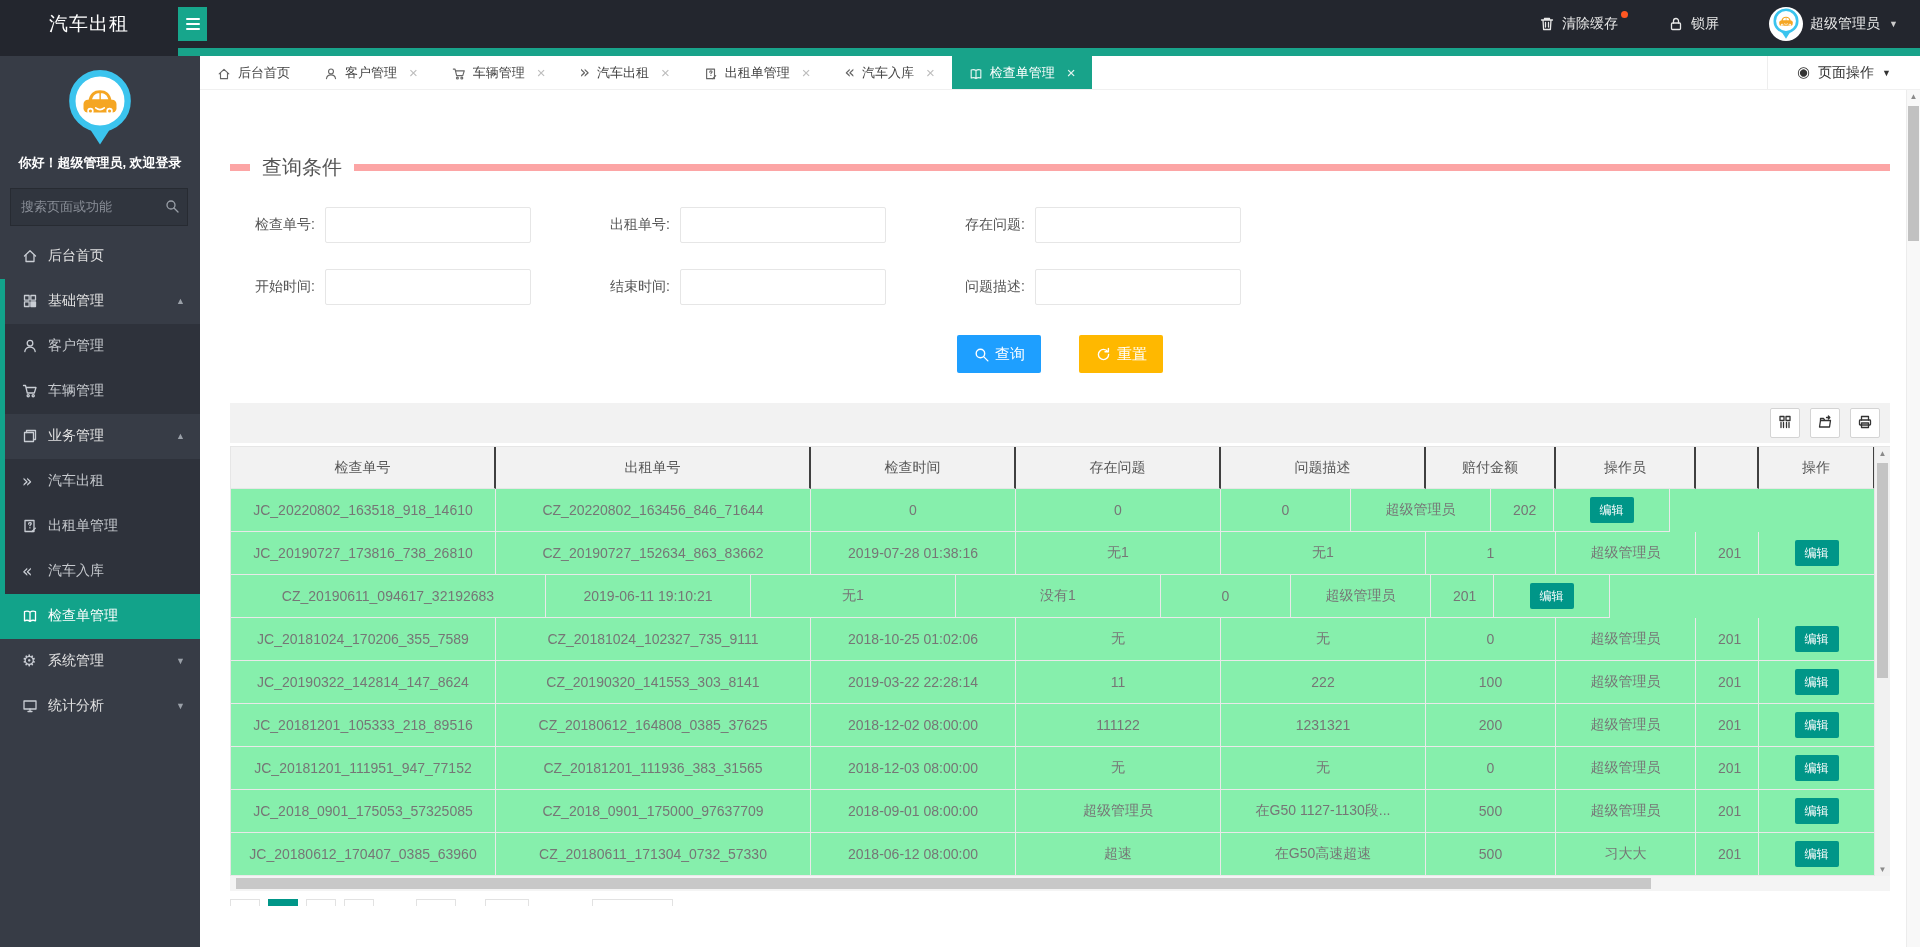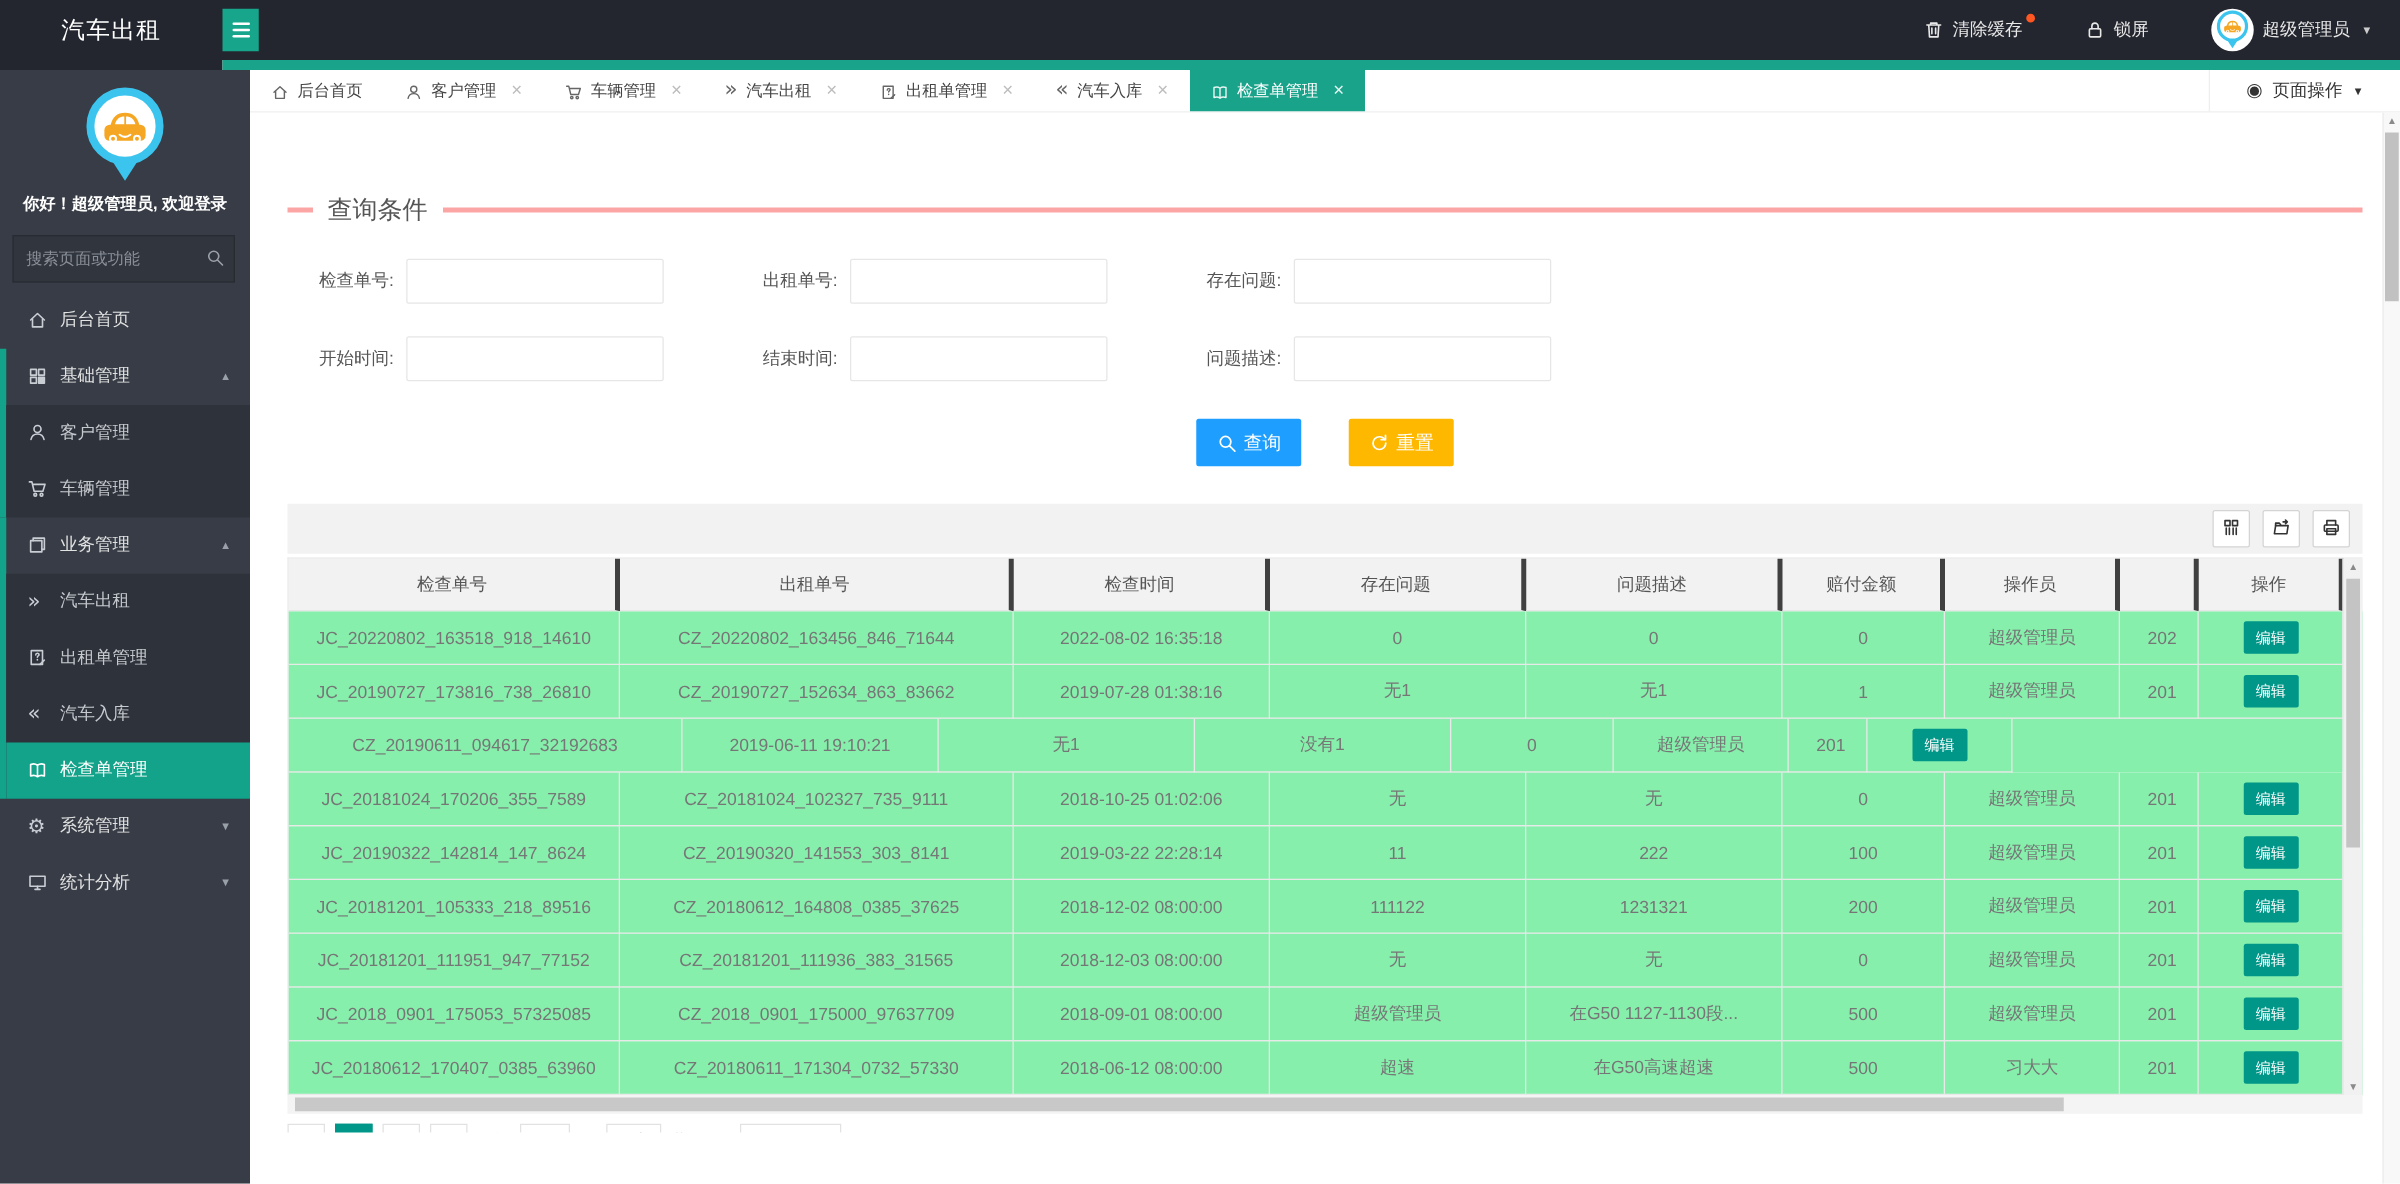--- a/index.html
+++ b/index.html
@@ -57,21 +57,21 @@
   .tab .t-icon { color:#666; display:flex; }
   .tab .t-close { color:#bdbdbd; font-size:15px; margin-left:5px; line-height:1; }
   .tab.active { background:#18A38A; color:#fff; }
   .tab.active .t-icon, .tab.active .t-close { color:#E6F5F1; }
   .page-ops { margin-left:auto; width:153px; border-left:1px solid #eee; display:flex;
     align-items:center; justify-content:center; gap:8px; font-size:14px; color:#333; cursor:pointer; }
   .po-icon { font-size:15px; }
   .po-caret { font-size:9px; color:#333; }
 
   .content { position:relative; }
-  .query-fs { margin:64px 30px 0 30px; border:none; border-top:4px solid #fca5a5; }
+  .query-fs { margin:64px 30px 0 30px; border:none; border-top:7px solid #fca5a5; }
   .query-fs legend { margin-left:20px; padding:0 12px; font-size:20px; color:#555; }
   .q-row { display:flex; padding-left:35px; margin-top:26px; }
   .q-item { display:flex; align-items:center; width:355px; }
   .q-item label { width:80px; text-align:right; margin-right:10px; font-size:14px; color:#555; }
   .q-item input { width:206px; height:36px; border:1px solid #e6e6e6; border-radius:2px;
     outline:none; padding:0 8px; font-size:14px; color:#333; }
   .btn-row { margin-top:30px; display:flex; justify-content:center; gap:38px; }
   .btn { height:38px; padding:0 16px; border:none; border-radius:2px; color:#fff;
     font-size:15px; display:flex; align-items:center; gap:5px; cursor:pointer; }
   .btn svg { display:block; }
@@ -81,21 +81,21 @@
   .table-card { margin:30px 30px 0 30px; width:1660px; }
   .tool-band { height:40px; background:#f2f2f2; display:flex; align-items:center;
     justify-content:flex-end; gap:10px; padding-right:10px; }
   .tool-btn { width:30px; height:30px; background:#fff; border:1px solid #d4d4d4;
     border-radius:2px; display:flex; align-items:center; justify-content:center;
     color:#333; cursor:pointer; }
   .table-inner { position:relative; margin-top:3px; width:1660px;
     border-top:1px solid #e6e6e6; border-left:1px solid #e6e6e6; }
   .t-header { display:flex; height:42px; background:#f2f2f2; }
   .t-hcell { display:flex; align-items:center; justify-content:center; font-size:14px;
-    color:#555; border-right:4px solid #404040; border-bottom:1px solid #e6e6e6; }
+    color:#555; border-right:2px solid #404040; border-bottom:1px solid #e6e6e6; }
   .t-row { display:flex; height:43px; background:#86efac; }
   .t-cell { display:flex; align-items:center; justify-content:center; font-size:14px;
     color:#767676; border-right:1px solid #e9e9e9; border-bottom:1px solid #e9e9e9;
     overflow:hidden; white-space:nowrap; }
   .t-cell.clip { justify-content:flex-start; padding-left:22px; }
   .edit-btn { background:#009688; color:#fff; border:none; border-radius:2px;
     width:44px; height:26px; font-size:12px; cursor:pointer; }
   .v-scroll { position:absolute; right:0; top:0; width:16px; height:430px;
     background:#f1f1f1; border-left:1px solid #e6e6e6; }
   .v-scroll .vs-up, .v-scroll .vs-down { position:absolute; left:0; width:15px; height:14px;
@@ -474,21 +474,20 @@
             <div class="t-hcell" style="width: 205px;">问题描述</div>
             <div class="t-hcell" style="width: 130px;">赔付金额</div>
             <div class="t-hcell" style="width: 140px;">操作员</div>
             <div class="t-hcell" style="width: 63px;"></div>
             <div class="t-hcell" style="width: 116px;">操作</div>
           </div>
         <div id="t-body">
             <div class="t-row">
               <div class="t-cell" style="width: 265px;">JC_20220802_163518_918_14610</div>
               <div class="t-cell" style="width: 315px;">CZ_20220802_163456_846_71644</div>
-              <div class="t-cell" style="width: 205px;">2022-08-02 16:35:18</div>
               <div class="t-cell" style="width: 205px;">0</div>
               <div class="t-cell" style="width: 205px;">0</div>
               <div class="t-cell" style="width: 130px;">0</div>
               <div class="t-cell" style="width: 140px;">超级管理员</div>
               <div class="t-cell clip" style="width: 63px;">202</div>
               <div class="t-cell" style="width: 116px;">
                 <button class="edit-btn">编辑</button>
               </div>
             </div>
             <div class="t-row">

